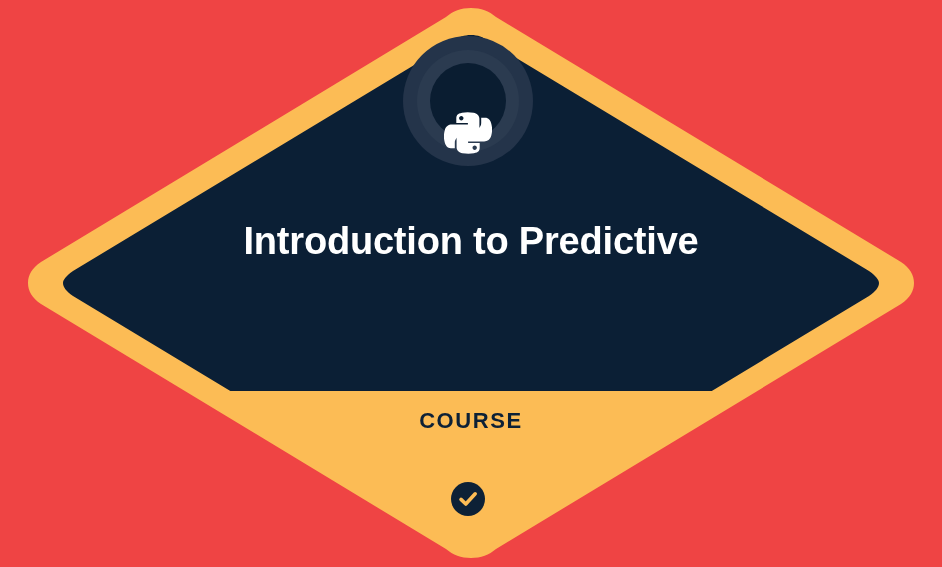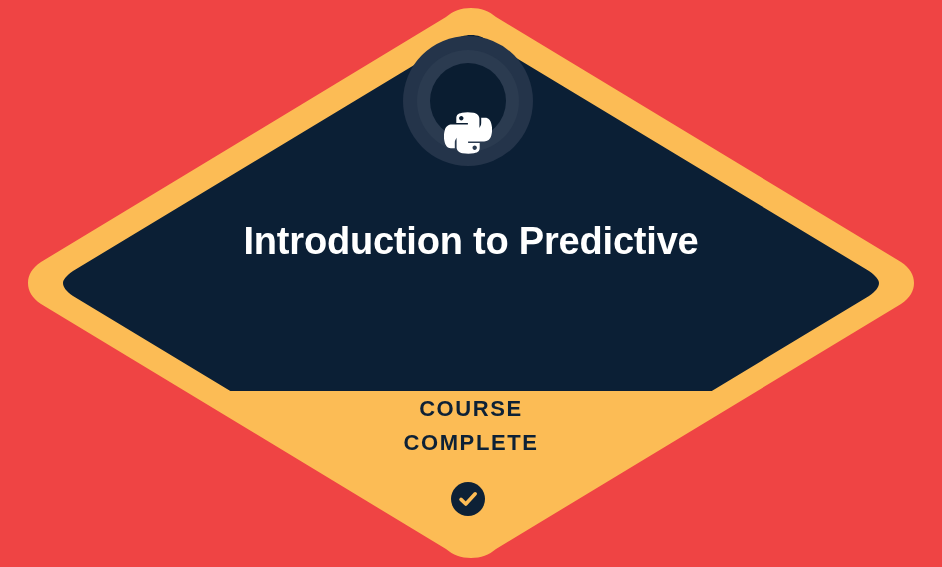--- a/index.html
+++ b/index.html
@@ -83,21 +83,21 @@
     font-size: 38px;
     font-weight: bold;
     line-height: 47px;
     letter-spacing: -0.2px;
     font-family: "Liberation Sans", sans-serif;
   }
   
   #status-block {
     position: absolute;
     left: 0;
-    top: 392px;
+    top: 404px;
     width: 942px;
     text-align: center;
   }
   .status-line {
     color: #0d2136;
     font-size: 22px;
     font-weight: bold;
     letter-spacing: 1.6px;
     line-height: 34px;
     font-family: "Liberation Sans", sans-serif;
@@ -176,21 +176,20 @@
         <path fill="#ffffff" d="M24.4 44.8c2.0 0 3.9-0.2 5.5-0.5c4.9-0.9 5.8-2.7 5.8-6.0v-4.4H24.1v-1.5h16.0c3.4 0 6.3-2.0 7.2-5.9c1.1-4.4 1.1-7.2 0-11.8c-0.8-3.4-2.8-5.9-6.1-5.9h-4.0v5.3c0 3.9-3.4 7.3-7.3 7.3H18.4c-3.2 0-5.8 2.7-5.8 5.9v11.0c0 3.2 2.7 5.6 5.8 6.0C20.4 44.6 22.4 44.8 24.4 44.8z M30.7 41.0c-1.2 0-2.2-1.0-2.2-2.2c0-1.2 1.0-2.2 2.2-2.2c1.2 0 2.2 1.0 2.2 2.2C32.9 40.0 31.9 41.0 30.7 41.0z"></path>
       </svg>
     </div>
 
     <div id="badge-title">
       <div>Introduction to Predictive</div>
     </div>
 
     <div id="status-block">
       <div class="status-line">COURSE</div>
-      <div class="status-line">COMPLETE</div>
     </div>
 
     <div id="check-badge">
       <svg id="check-glyph" viewBox="0 0 34 34">
         <path d="M10 17.4 L14.8 22 L24.2 11.8" fill="none" stroke="#fcbc55" stroke-width="3.6" stroke-linecap="round" stroke-linejoin="round"></path>
       </svg>
     </div>
 
   </div>
 </div>

